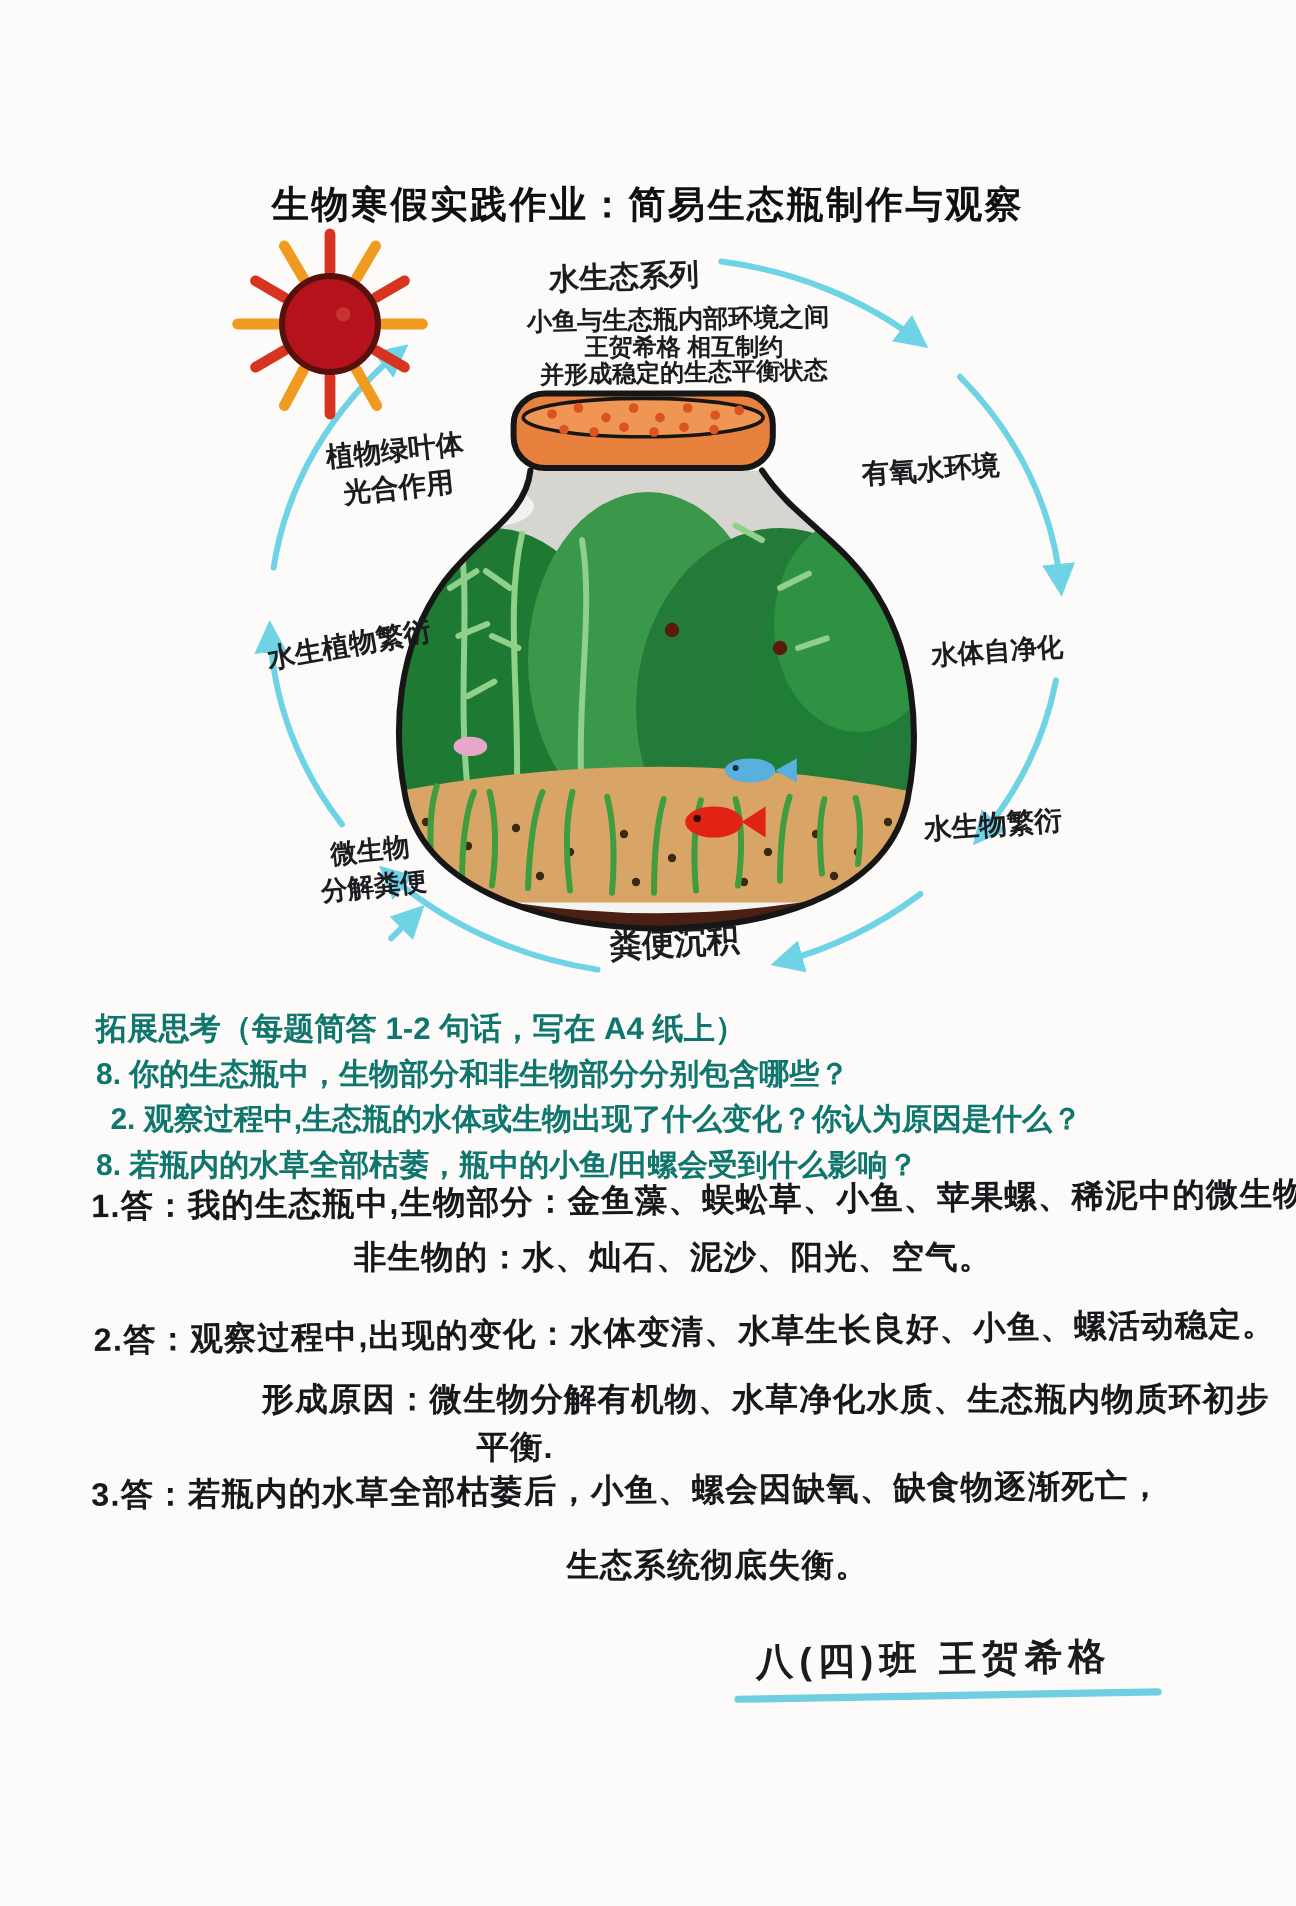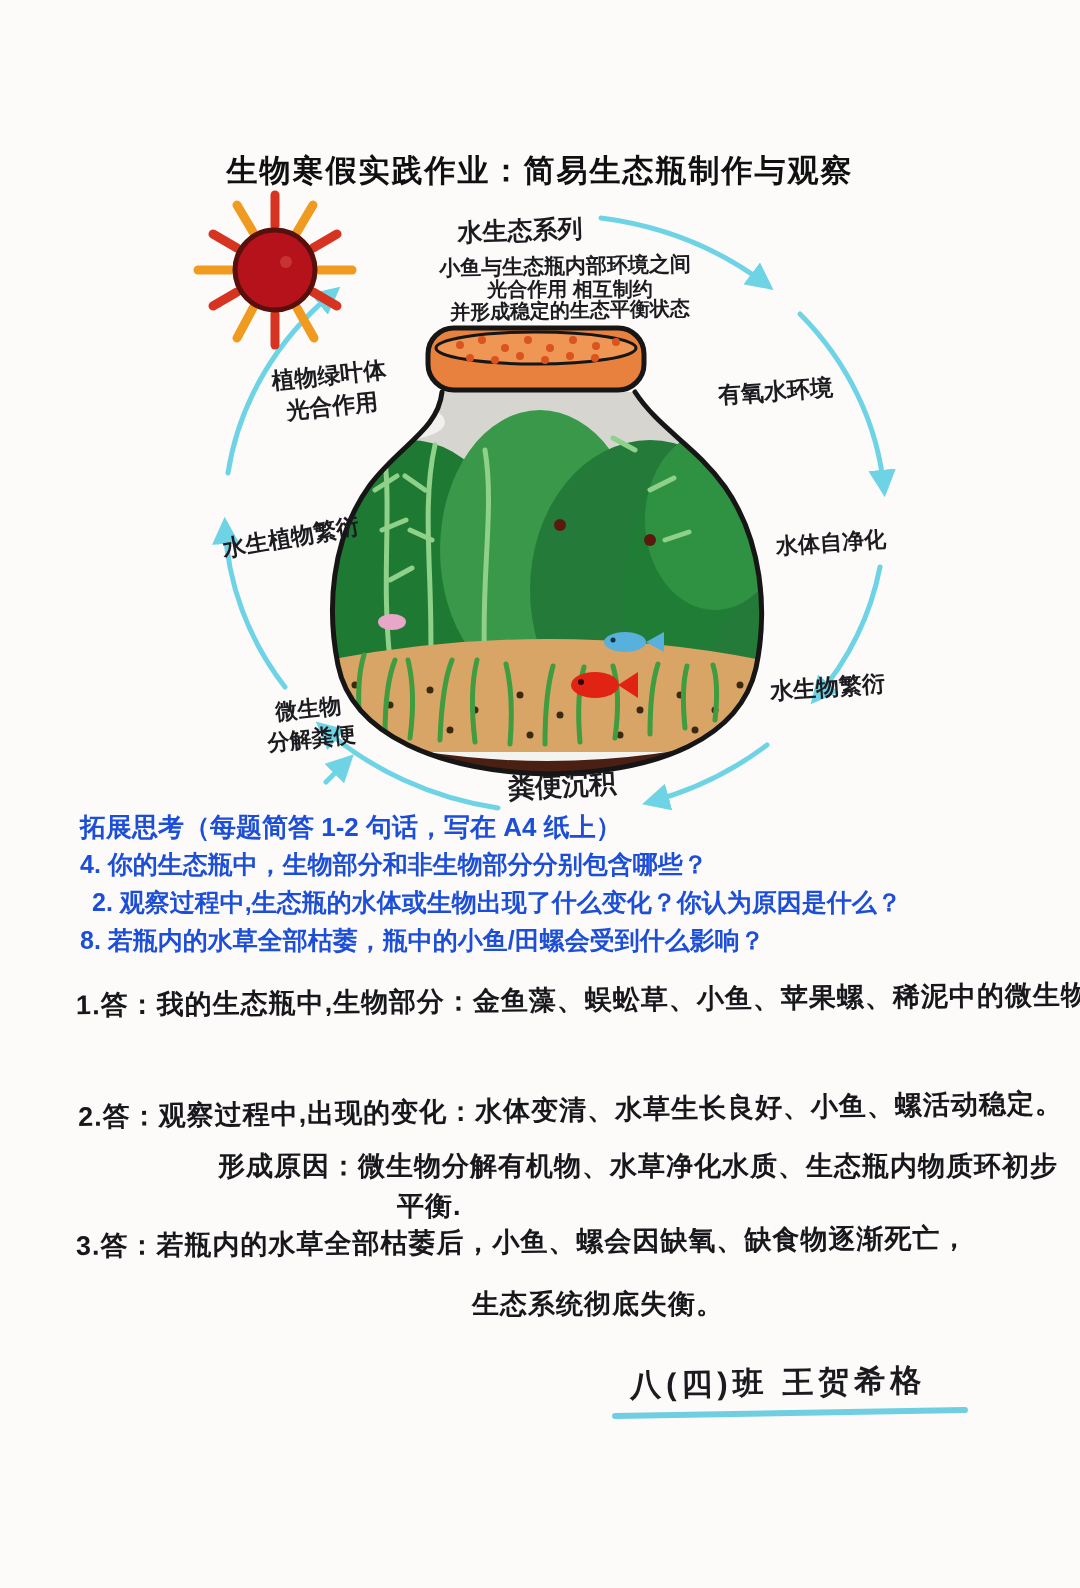--- a/index.html
+++ b/index.html
@@ -8,21 +8,21 @@
     background:#fcfbf9;overflow:hidden;
     font-family:"Liberation Sans","DejaVu Sans",sans-serif;color:#161618;
   }
   .abs{position:absolute;}
   .title{
     width:100%;text-align:center;top:150px;left:0;
     font-size:31px;font-weight:700;letter-spacing:2px;color:#101012;
   }
   .hand{font-weight:700;color:#1b1b20;white-space:nowrap;}
   .hand-c{text-align:center;}
-  .print-q{font-size:25px;font-weight:700;color:#1d4ed8;white-space:nowrap;}
+  .print-q{font-size:25px;font-weight:700;color:#0f766e;white-space:nowrap;margin-top:30px;}
   .ans{font-size:27px;font-weight:700;color:#17171c;letter-spacing:1px;white-space:nowrap;}
   .underlined{text-decoration-thickness:3px;text-underline-offset:6px;}
   .sig{font-size:31px;font-weight:700;letter-spacing:5px;color:#1a1a1f;}
   .sig-line{background:#6fcfe0;border-radius:3px;}
 </style>
 </head>
 <body>
 
 <div class="page">
 
@@ -155,21 +155,21 @@
           <circle cx="430" cy="166" r="4"></circle>
           <circle cx="455" cy="170" r="4"></circle>
         <circle cx="480" cy="166" r="4"></circle>
           <circle cx="505" cy="168" r="4"></circle>
       </g>
     </g>
   </svg>
 
   <div class="abs hand hand-c" style="left:440px;top:214px;width:160px;font-size:25px;transform:rotate(-2deg);">水生态系列</div>
   <div class="abs hand hand-c" style="left:400px;top:252px;width:330px;font-size:21px;transform:rotate(-1deg);">小鱼与生态瓶内部环境之间</div>
-  <div class="abs hand hand-c" style="left:455px;top:276px;width:230px;font-size:20px;">光合作用 相互制约</div>
+  <div class="abs hand hand-c" style="left:455px;top:276px;width:230px;font-size:20px;">王贺希格 相互制约</div>
   <div class="abs hand hand-c" style="left:415px;top:297px;width:310px;font-size:20px;transform:rotate(-1deg);">并形成稳定的生态平衡状态</div>
 
   <div class="abs hand hand-c" style="left:248px;top:360px;width:165px;font-size:23px;transform:rotate(-6deg);">
     <div>植物绿叶体</div>
     <div>光合作用</div>
   </div>
 
   <div class="abs hand" style="left:718px;top:376px;font-size:23px;transform:rotate(-4deg);">有氧水环境</div>
 
   <div class="abs hand" style="left:222px;top:522px;font-size:23px;transform:rotate(-10deg);">水生植物繁衍</div>
@@ -179,25 +179,26 @@
   <div class="abs hand" style="left:770px;top:672px;font-size:23px;transform:rotate(-4deg);">水生物繁衍</div>
 
   <div class="abs hand hand-c" style="left:250px;top:694px;width:120px;font-size:22px;transform:rotate(-6deg);">
     <div>微生物</div>
     <div>分解粪便</div>
   </div>
 
   <div class="abs hand" style="left:508px;top:768px;font-size:27px;transform:rotate(-3deg);">粪便沉积</div>
 
   <div class="abs print-q" style="left:80px;top:810px;font-size:26px;">拓展思考（每题简答 1-2 句话，写在 A4 纸上）</div>
-  <div class="abs print-q" style="left:80px;top:848px;">4. 你的生态瓶中，生物部分和非生物部分分别包含哪些？</div>
+  <div class="abs print-q" style="left:80px;top:848px;">8. 你的生态瓶中，生物部分和非生物部分分别包含哪些？</div>
   <div class="abs print-q" style="left:92px;top:886px;">2. 观察过程中,生态瓶的水体或生物出现了什么变化？你认为原因是什么？</div>
   <div class="abs print-q" style="left:80px;top:924px;">8. 若瓶内的水草全部枯萎，瓶中的小鱼/田螺会受到什么影响？</div>
 
   <div class="abs ans" style="left:76px;top:982px;transform:rotate(-0.6deg);">1.答：我的生态瓶中,生物部分：金鱼藻、蜈蚣草、小鱼、苹果螺、稀泥中的微生物</div>
+  <div class="abs ans" style="left:295px;top:1030px;">非生物的：水、灿石、泥沙、阳光、空气。</div>
 
   <div class="abs ans" style="left:78px;top:1092px;transform:rotate(-0.8deg);">2.答：观察过程中,出现的变化：水体变清、水草生长良好、小鱼、螺活动稳定。</div>
   <div class="abs ans" style="left:218px;top:1148px;">形成原因：微生物分解有机物、水草净化水质、生态瓶内物质环初步</div>
   <div class="abs ans" style="left:352px;top:1188px;margin-left:45px;">平衡.</div>
 
   <div class="abs ans" style="left:76px;top:1224px;transform:rotate(-0.5deg);">3.答：若瓶内的水草全部枯萎后，小鱼、螺会因缺氧、缺食物逐渐死亡，</div>
   <div class="abs ans underlined" style="left:472px;top:1286px;">生态系统彻底失衡。</div>
 
   <div class="abs sig" style="left:630px;top:1362px;transform:rotate(-1deg);">八(四)班 王贺希格</div>
   <div class="abs sig-line" style="left:612px;top:1410px;width:356px;height:6px;transform:rotate(-1deg);"></div>

